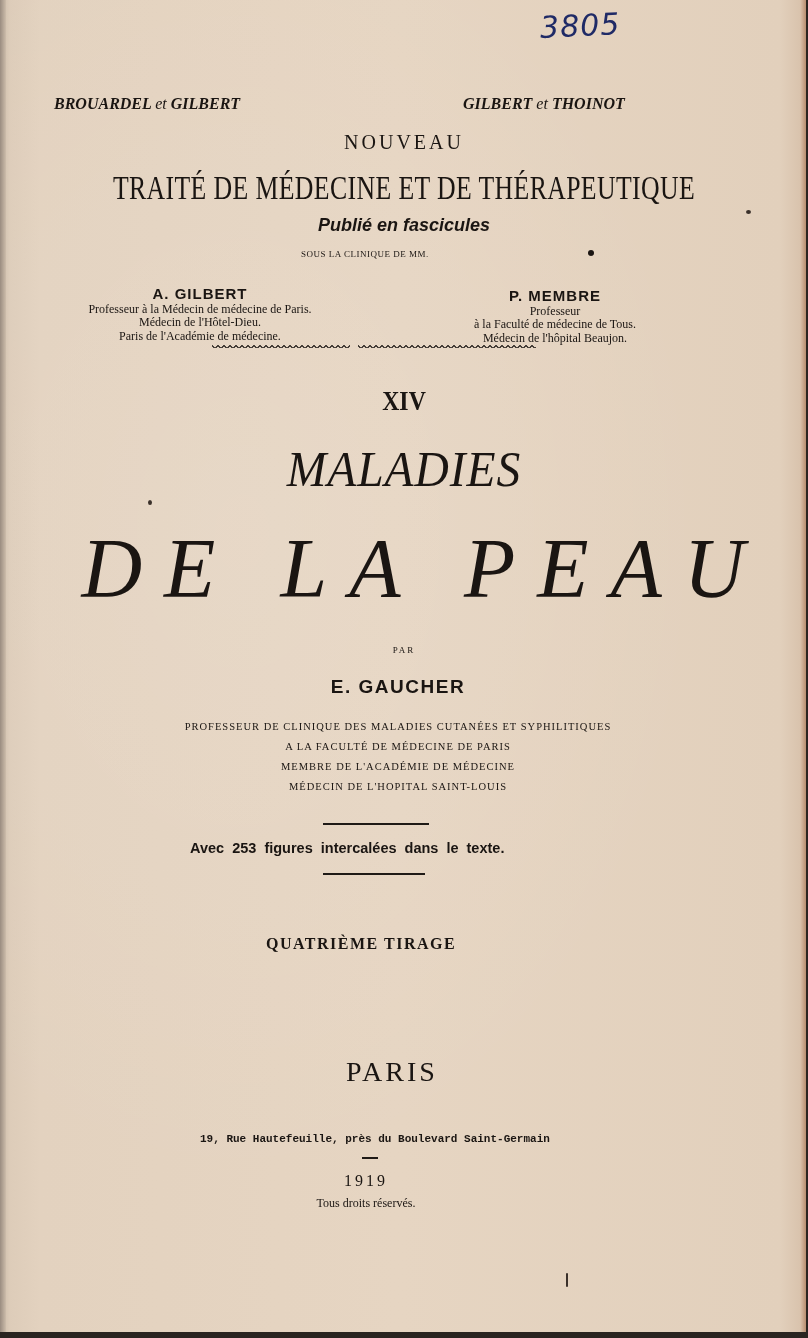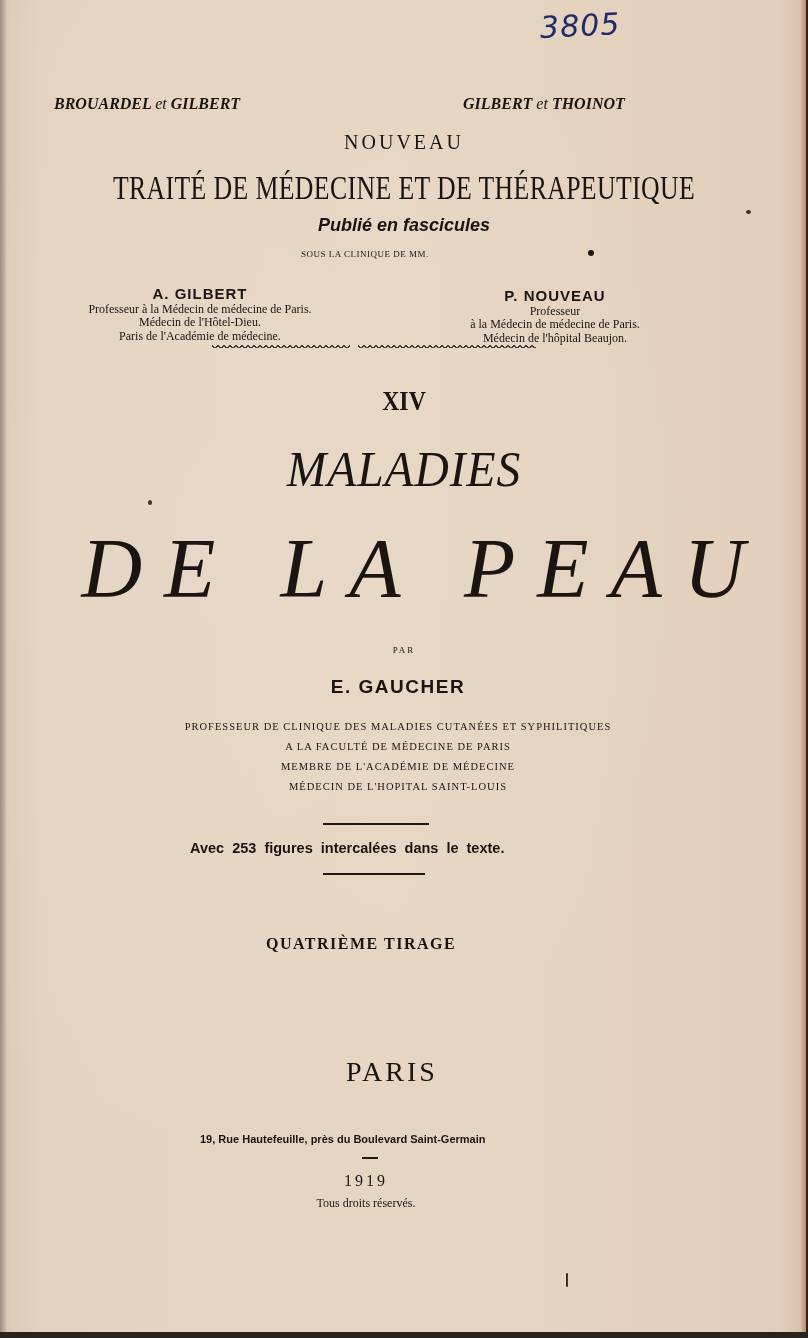--- a/index.html
+++ b/index.html
@@ -190,21 +190,21 @@
     .librairie {
       top: 1094px;
       left: 140px;
       font-size: 24px;
       letter-spacing: 1.8px;
     }
     .librairie .smallcaps { font-size: 17px; }
     .address {
       top: 1133px;
       left: 200px;
-      font-family: Liberation Sans, sans-serif;
+      font-family: Liberation Mono, monospace;
       font-weight: bold;
       font-size: 11px;
     }
     .rule-3 { left: 362px; top: 1157px; width: 16px; height: 2px; }
     .year {
       top: 1172px;
       font-size: 16px;
       letter-spacing: 3px;
       left: -38px;
     }
@@ -240,23 +240,23 @@
   <div class="abs direction">SOUS LA CLINIQUE DE MM.</div>
   <div class="abs dot" style="left:588px; top:250px;"></div>
 
   <div class="abs director dir-left">
     <span class="name">A. GILBERT</span>
     <span class="line">Professeur à la Médecin de médecine de Paris.</span>
     <span class="line">Médecin de l'Hôtel-Dieu.</span>
     <span class="line">Paris de l'Académie de médecine.</span>
   </div>
   <div class="abs director dir-right">
-    <span class="name">P. NOUVEAU</span>
+    <span class="name">P. MEMBRE</span>
     <span class="line">Professeur</span>
-    <span class="line">à la Médecin de médecine de Paris.</span>
+    <span class="line">à la Faculté de médecine de Tous.</span>
     <span class="line">Médecin de l'hôpital Beaujon.</span>
   </div>
 
   <div class="abs wavy wavy-a"></div>
   <div class="abs wavy wavy-b"></div>
 
   <div class="abs center volume">XIV</div>
   <div class="abs center maladies">MALADIES</div>
   <div class="abs center peau">DE LA PEAU</div>
 

